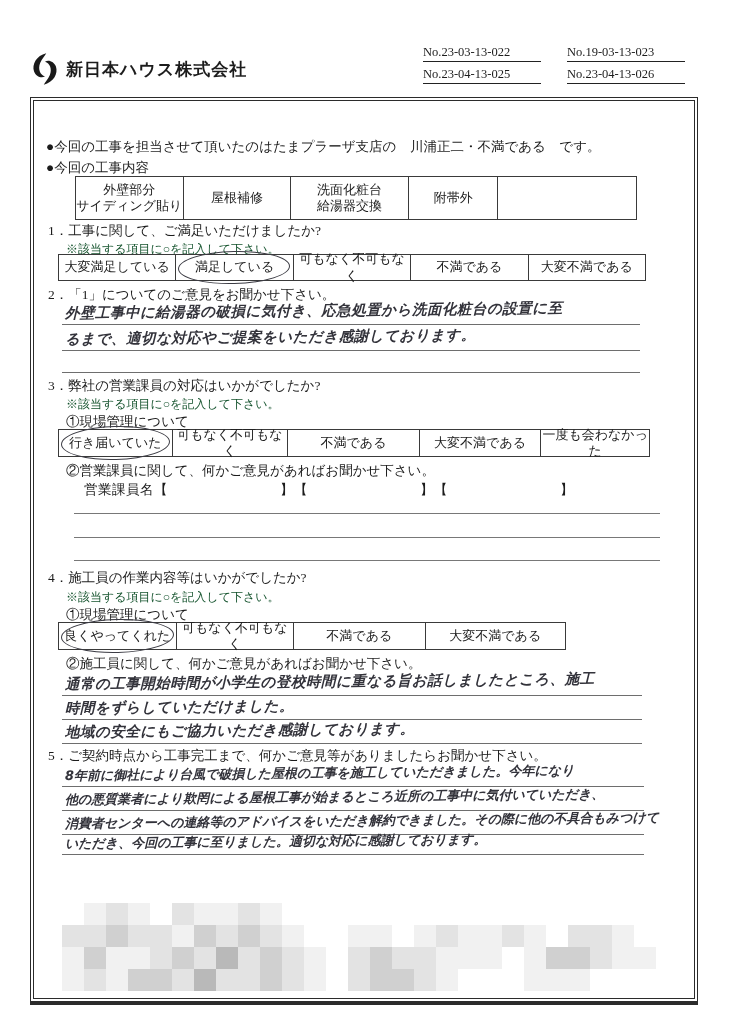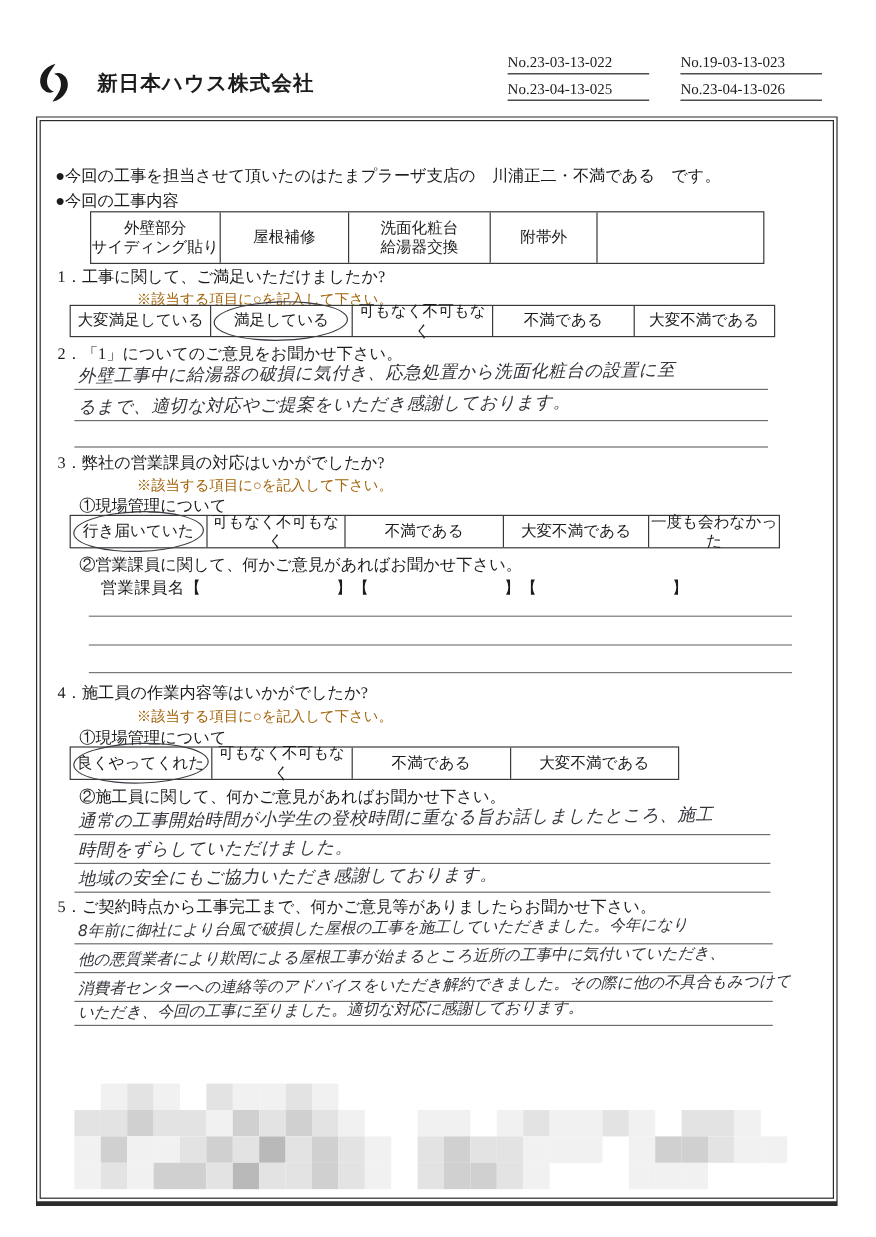--- a/index.html
+++ b/index.html
@@ -2,34 +2,34 @@
 <html><head>
 <meta charset="utf-8">
 <style>
   html,body{margin:0;padding:0;background:#fff;}
   .page{position:relative;width:730px;height:1031px;background:#fff;overflow:hidden;
         font-family:"Liberation Serif","DejaVu Serif",serif;color:#1c1c1c;}
 
   
   .logo-row{position:absolute;left:30px;top:52px;display:flex;align-items:center;}
   .logo-mark{width:30px;height:34px;margin-right:6px;}
-  .company{font-size:17px;font-weight:bold;letter-spacing:1px;margin-left:15px;}
+  .company{font-size:17px;font-weight:bold;letter-spacing:1px;}
   .nums{position:absolute;left:423px;top:45px;display:grid;
         grid-template-columns:118px 118px;column-gap:26px;row-gap:5px;
         font-size:12.5px;}
   .nums span{border-bottom:1px solid #222;padding-bottom:1px;white-space:nowrap;}
 
   
   .box{position:absolute;left:30px;top:97px;width:666px;height:903px;
        border:1.5px solid #2b2b2b;border-bottom-width:4px;}
   .box::before{content:"";position:absolute;inset:2px;border:1px solid #2b2b2b;}
 
   .abs{position:absolute;}
   .qlabel{font-size:13.5px;white-space:nowrap;}
-  .note{font-size:12px;color:#a16207;white-space:nowrap;margin-left:48px;}
+  .note{font-size:12px;color:#14532d;white-space:nowrap;}
   .title-wrap{position:absolute;left:30px;top:103px;width:666px;text-align:center;}
   .title{display:inline-block;font-size:18px;letter-spacing:2.5px;
          border-bottom:1.5px solid #111;padding:0 8px 2px;}
 
   
   .tbl{display:flex;border:1px solid #3a3a3a;box-sizing:border-box;background:#fff;}
   .tbl .cell{display:flex;align-items:center;justify-content:center;text-align:center;
              border-right:1px solid #3a3a3a;box-sizing:border-box;font-size:13px;
              line-height:1.25;white-space:pre-line;position:relative;}
   .tbl .cell:last-child{border-right:none;}
@@ -43,21 +43,21 @@
   .q3c0{width:114px}.q3c1{width:116px}.q3c2{width:132px}.q3c3{width:122px}.q3c4{width:108px}
   .q4-tbl{left:58px;top:622px;width:508px;height:28px;}
   .q4c0{width:118px}.q4c1{width:118px}.q4c2{width:132px}.q4c3{width:140px}
 
   
   .circled::after{content:"";position:absolute;left:2px;right:2px;top:-4px;bottom:-4px;
                   border:1.6px solid #3c3c44;border-radius:50%;
                   transform:rotate(-1.5deg);pointer-events:none;}
 
   
-  .hwline{position:absolute;border-bottom:1.5px solid #6e6e6e;}
+  .hwline{position:absolute;border-bottom:1.5px solid #6e6e6e;font-weight:bold;}
   .hw{position:absolute;left:3px;bottom:1px;
       font-family:"DejaVu Sans",sans-serif;font-style:italic;
       color:#33333b;letter-spacing:.5px;white-space:nowrap;
       transform:rotate(-.6deg);transform-origin:left bottom;}
   .hw15{font-size:14.5px;}
   .hw13{font-size:13px;letter-spacing:0;}
   .rule{position:absolute;border-top:1.5px solid #787878;}
 
   .name-row{font-size:13.5px;letter-spacing:.5px;white-space:nowrap;}
   .footer-par{font-size:12.8px;line-height:16.5px;}

